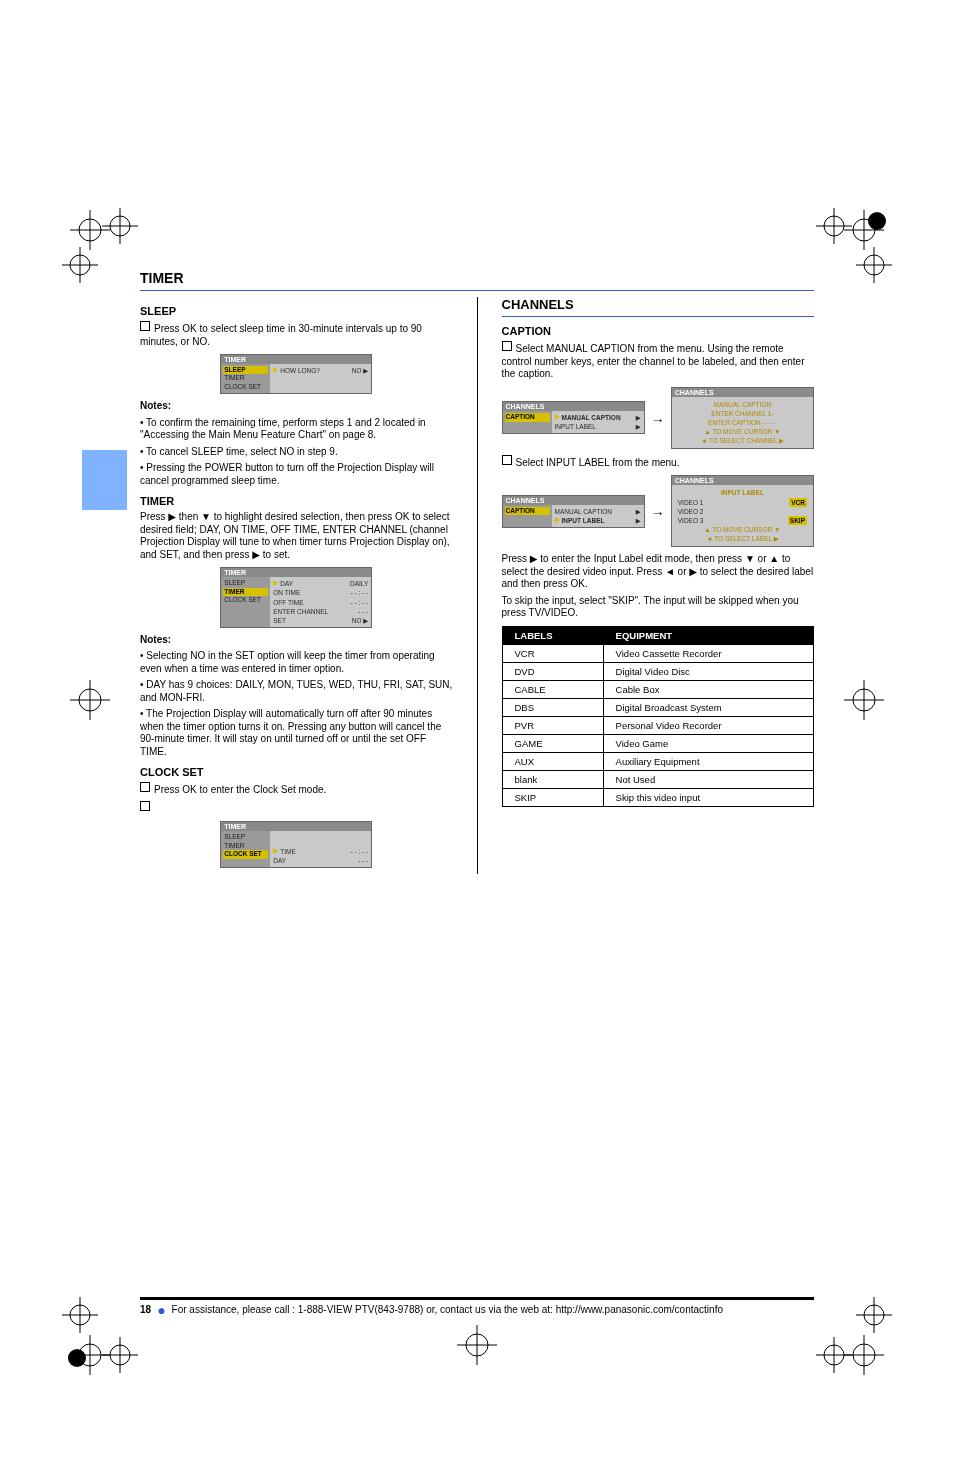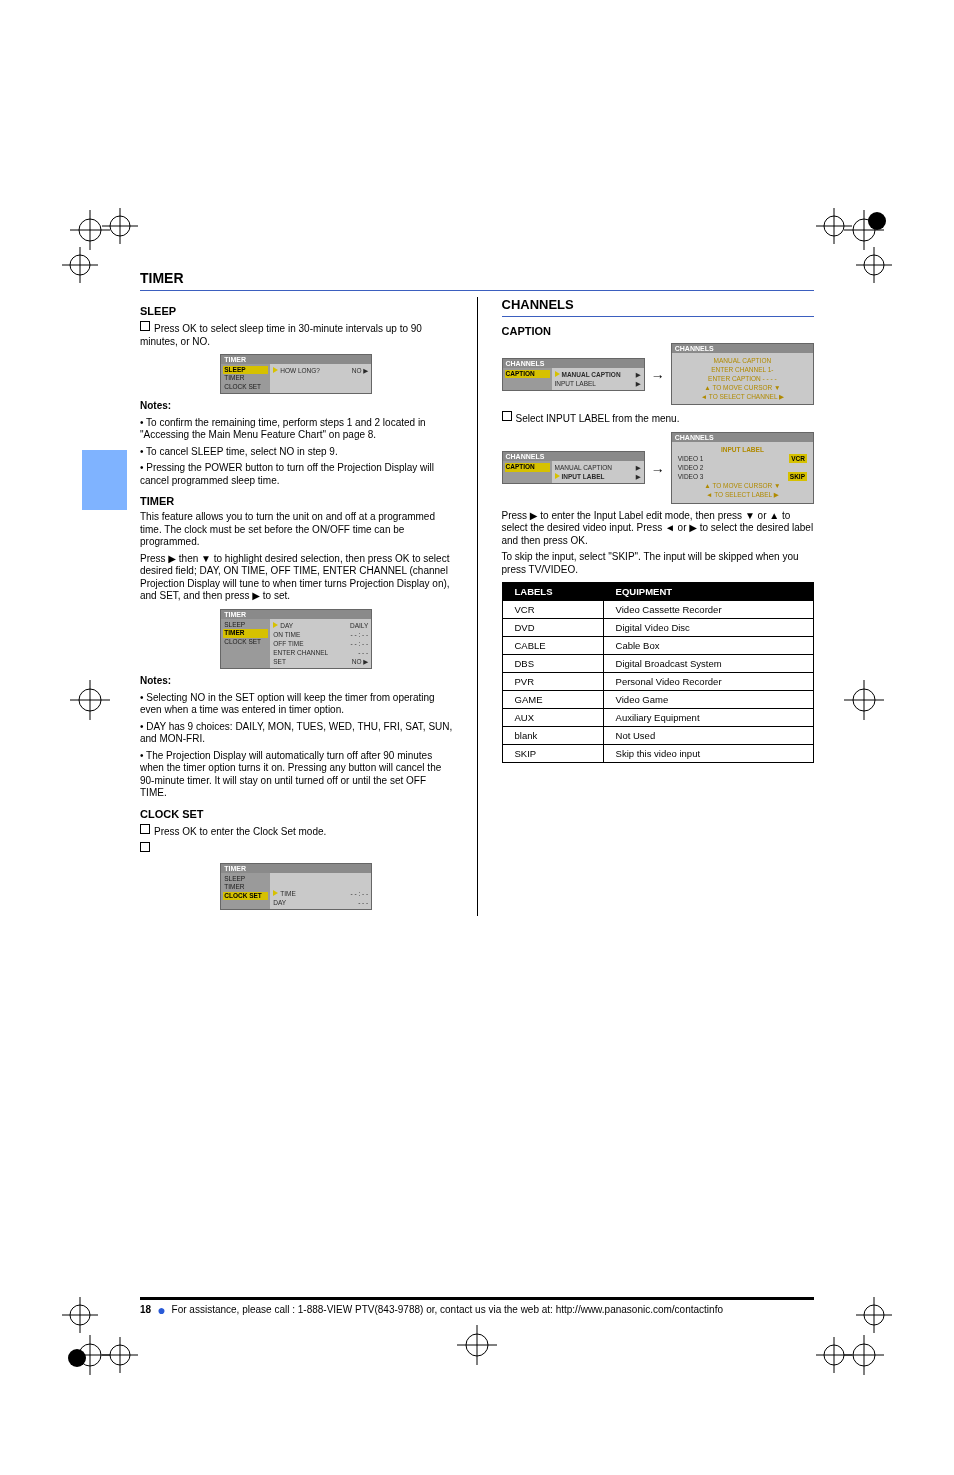--- a/index.html
+++ b/index.html
@@ -211,21 +211,20 @@
             </div>
           </div>
         </div>
 
         <p><b>Notes:</b></p>
         <p>• To confirm the remaining time, perform steps 1 and 2 located in "Accessing the Main Menu Feature Chart" on page 8.</p>
         <p>• To cancel SLEEP time, select NO in step 9.</p>
         <p>• Pressing the POWER button to turn off the Projection Display will cancel programmed sleep time.</p>
 
         <h3>TIMER</h3>
-        <p>This feature allows you to turn the unit on and off at a programmed time. The clock must be set before the ON/OFF time can be programmed.</p>
         <p>Press ▶ then ▼ to highlight desired selection, then press OK to select desired field; DAY, ON TIME, OFF TIME, ENTER CHANNEL (channel Projection Display will tune to when timer turns Projection Display on), and SET, and then press ▶ to set.</p>
 
         <div class="osd">
           <div class="hdr">TIMER</div>
           <div class="body">
             <div class="side">
               <div>SLEEP</div>
               <div class="hl">TIMER</div>
               <div>CLOCK SET</div>
             </div>
@@ -288,20 +287,21 @@
       </div>
 
       <div class="divider"></div>
 
       <div class="col">
 
         <div class="pagehead" style="font-size:13px">CHANNELS</div>
         <div class="rule"></div>
 
         <h3>CAPTION</h3>
+        <p><span class="sq"></span><span>Select MANUAL CAPTION from the menu. Using the remote control number keys, enter the channel to be labeled, and then enter the caption.</span></p>
 
         <div class="osdpair">
           <div class="osd">
             <div class="hdr">CHANNELS</div>
             <div class="body">
               <div class="side">
                   <div class="hl">CAPTION</div>
                 </div>
               <div class="main">
                 <div class="row">

